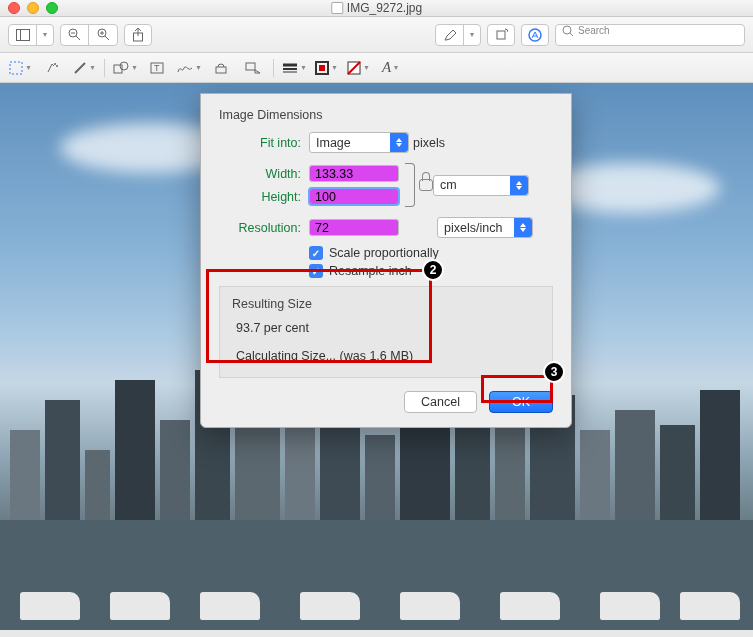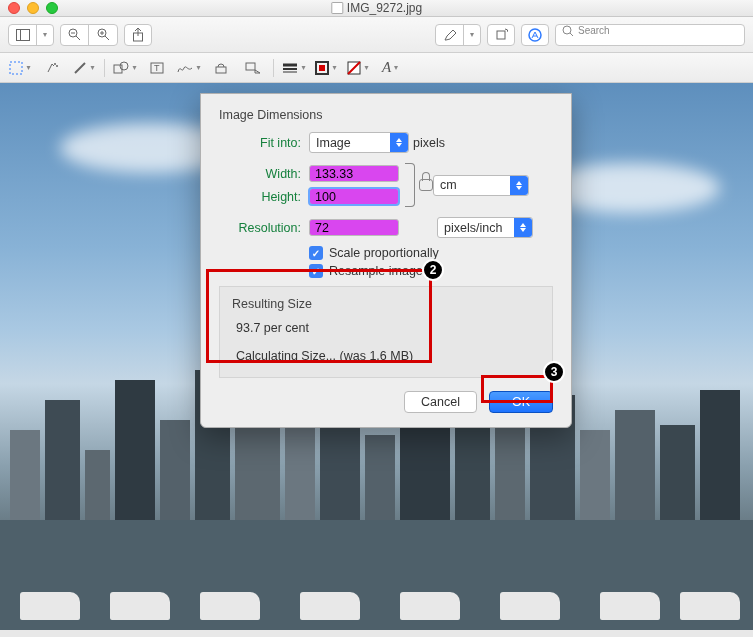--- a/index.html
+++ b/index.html
@@ -304,21 +304,21 @@
         <div class="caps"></div>
       </div>
     </div>
 
     <div class="chk-row">
       <div class="chk">✓</div>
       <span>Scale proportionally</span>
     </div>
     <div class="chk-row" style="margin-bottom:8px;">
       <div class="chk">✓</div>
-      <span>Resample image</span>
+      <span>Resample inch</span>
     </div>
 
     <div class="result-box">
       <div class="rt">Resulting Size</div>
       <div class="pct">93.7 per cent</div>
       <div class="calc">Calculating Size... (was 1.6 MB)</div>
     </div>
 
     <div class="btn-row">
       <div class="btn btn-cancel">Cancel</div>

